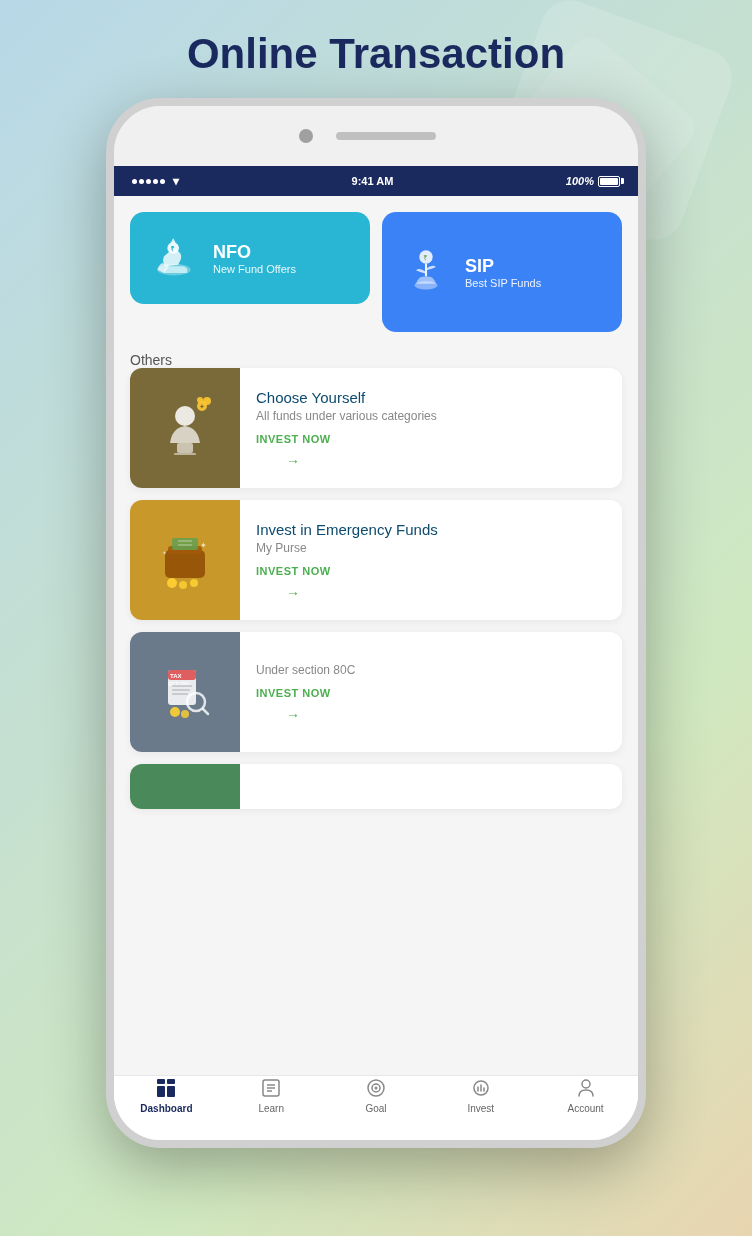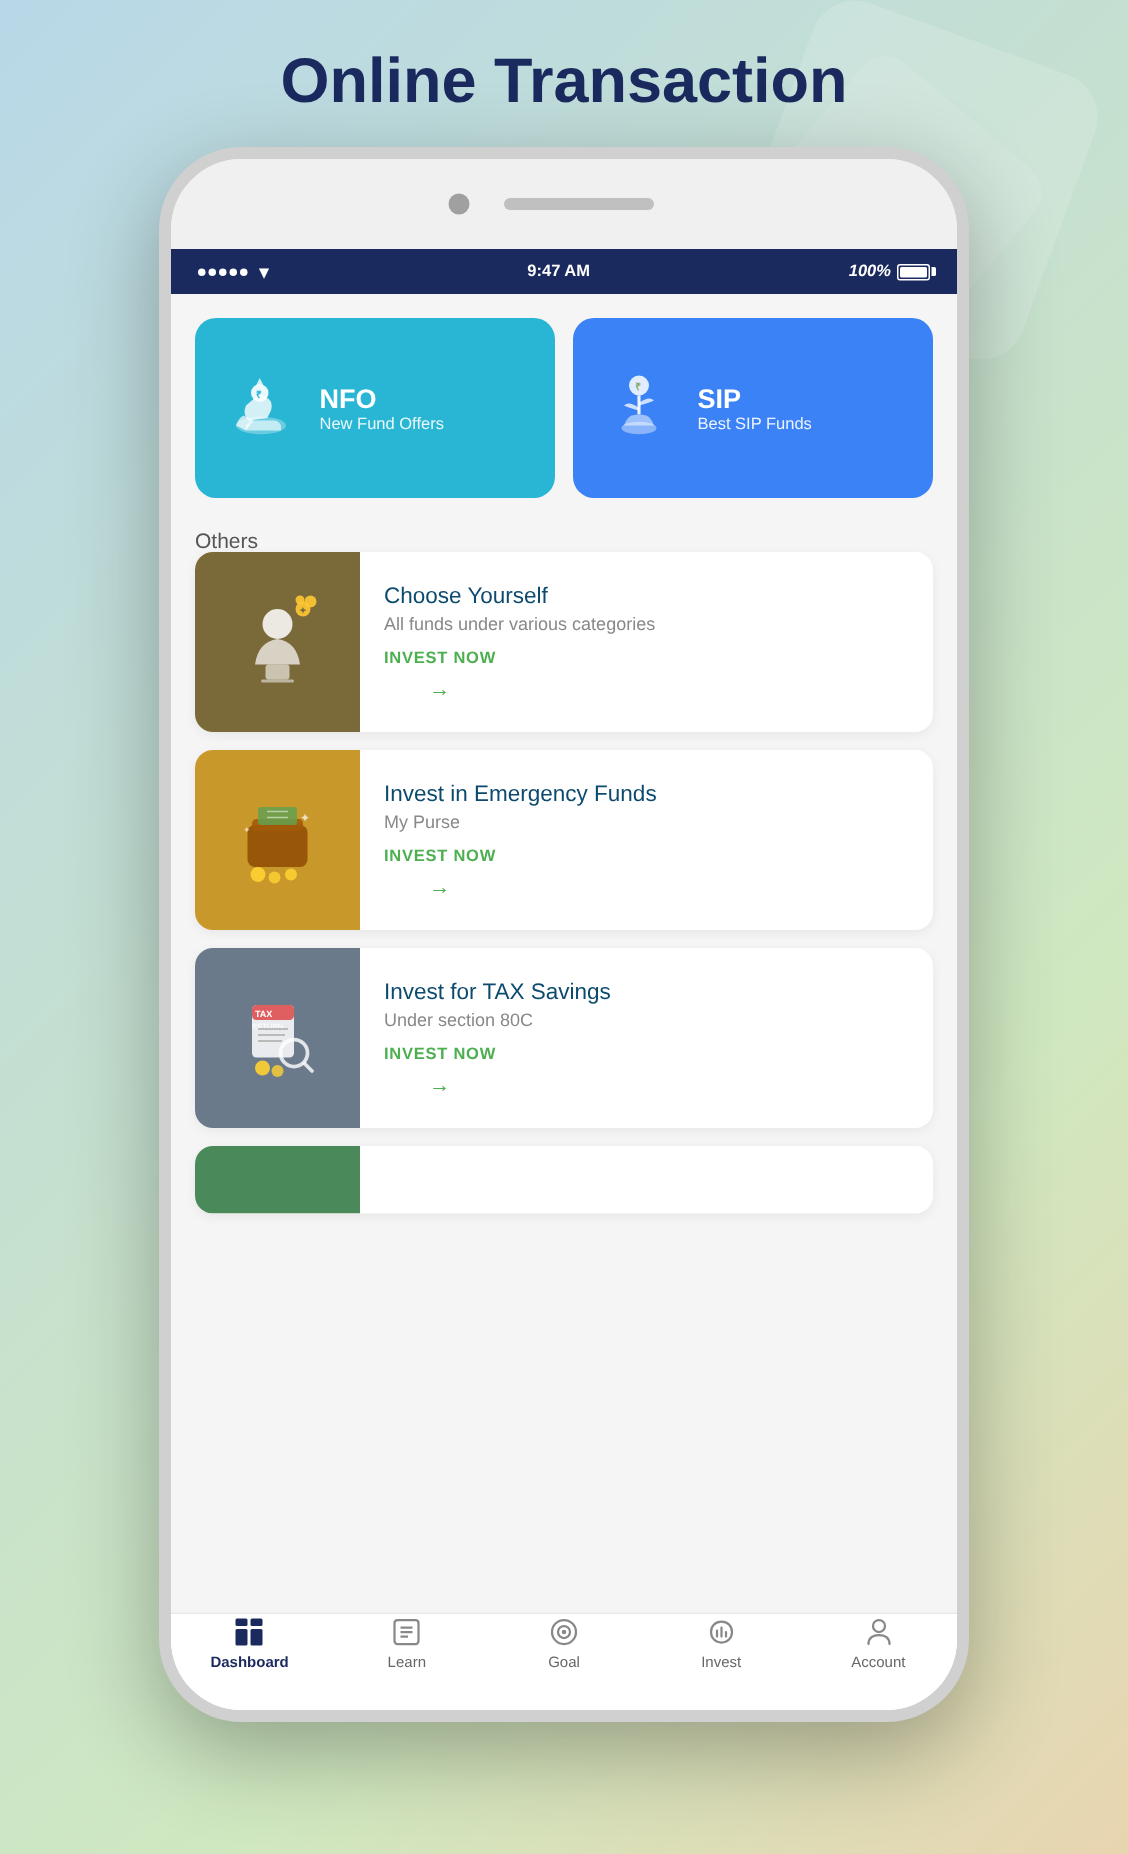--- a/index.html
+++ b/index.html
@@ -168,21 +168,21 @@
 
     
     .top-cards {
       display: flex;
       gap: 12px;
       margin-bottom: 20px;
     }
 
     .card-nfo {
       flex: 1;
-      height: 120px;
+      height: 92px;
       background: #29b6d4;
       border-radius: 14px;
       display: flex;
       align-items: center;
       padding: 16px;
       gap: 12px;
       cursor: pointer;
     }
 
     .card-sip {
@@ -348,21 +348,21 @@
     <div class="status-left">
       <div class="signal-dots">
         <div class="signal-dot"></div>
         <div class="signal-dot"></div>
         <div class="signal-dot"></div>
         <div class="signal-dot"></div>
         <div class="signal-dot"></div>
       </div>
       <span class="wifi-icon">▾</span>
     </div>
-    <span>9:47 AM</span>
+    <span>9:41 AM</span>
     <div class="status-right">
       <span>100%</span>
       <div class="battery">
         <div class="battery-fill"></div>
       </div>
     </div>
   </div>
 
   <div class="screen">
     <div class="screen-content">
@@ -479,21 +479,20 @@
             <line x1="22" y1="42" x2="38" y2="42" stroke="#aaa" stroke-width="1"></line>
 
             <circle cx="46" cy="50" r="9" fill="none" stroke="rgba(255,255,255,0.8)" stroke-width="2.5"></circle>
             <line x1="53" y1="57" x2="58" y2="62" stroke="rgba(255,255,255,0.8)" stroke-width="2.5" stroke-linecap="round"></line>
 
             <circle cx="25" cy="60" r="5" fill="rgba(255,210,50,0.9)"></circle>
             <circle cx="35" cy="62" r="4" fill="rgba(255,210,50,0.8)"></circle>
           </svg>
         </div>
         <div class="list-item-content">
-          <div class="list-item-title">Invest for TAX Savings</div>
           <div class="list-item-subtitle">Under section 80C</div>
           <button class="invest-now-btn">
             <span>INVEST NOW</span>
             <span class="arrow-right">→</span>
           </button>
         </div>
       </div>
 
       <div class="list-item" style="height:45px; overflow:hidden;">
         <div class="list-item-image" style="background:#4a8a5a; width:110px; height:45px;"></div>

